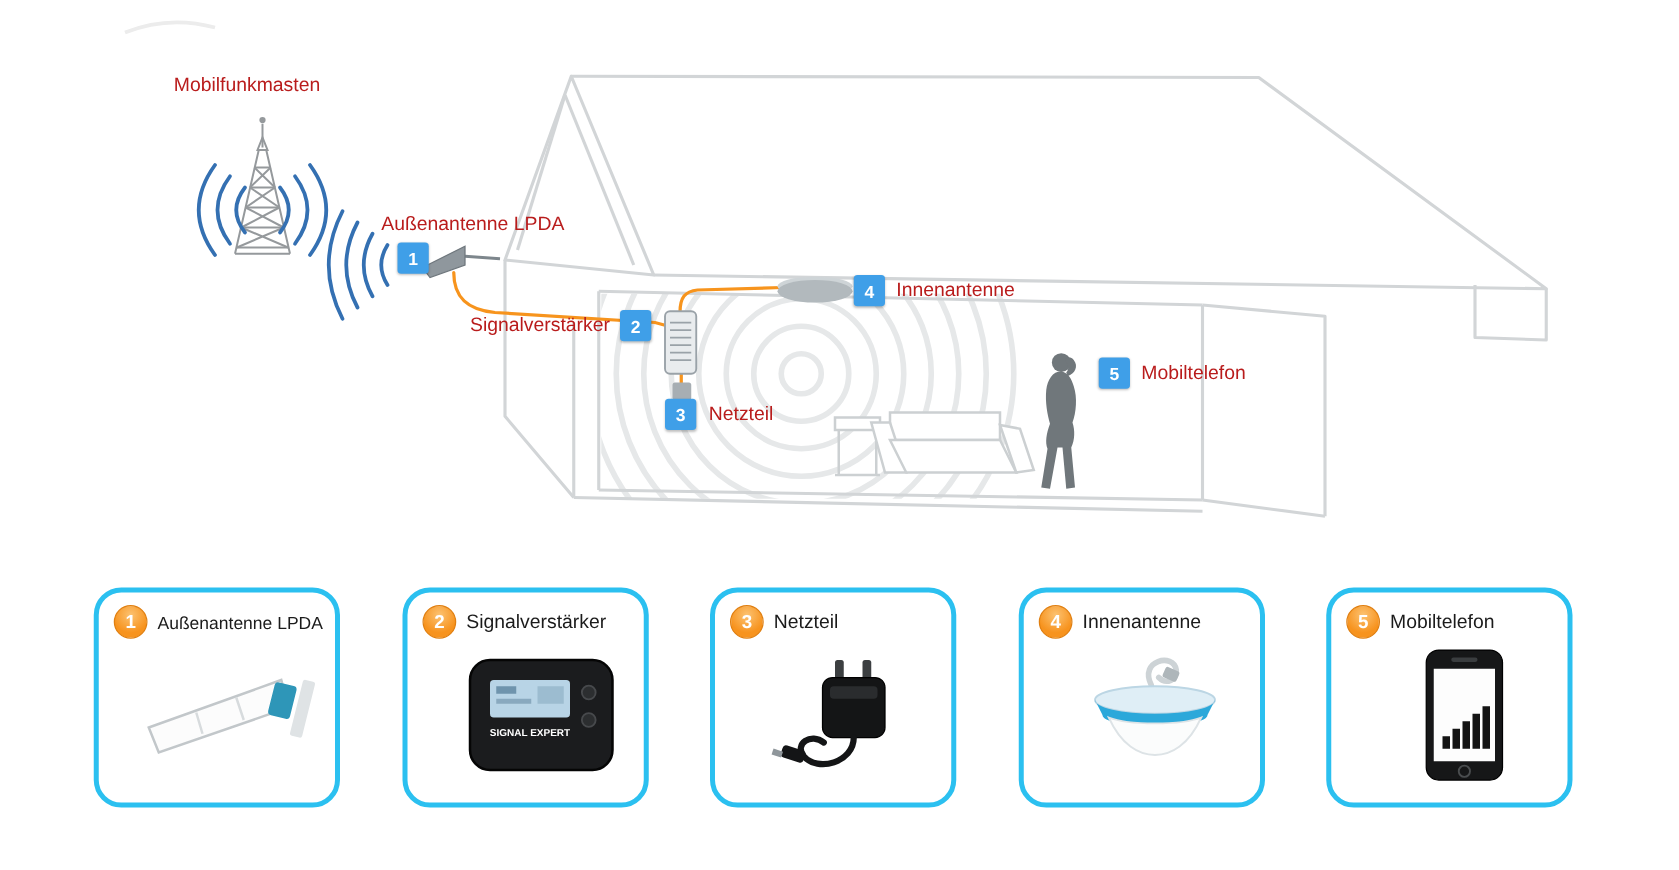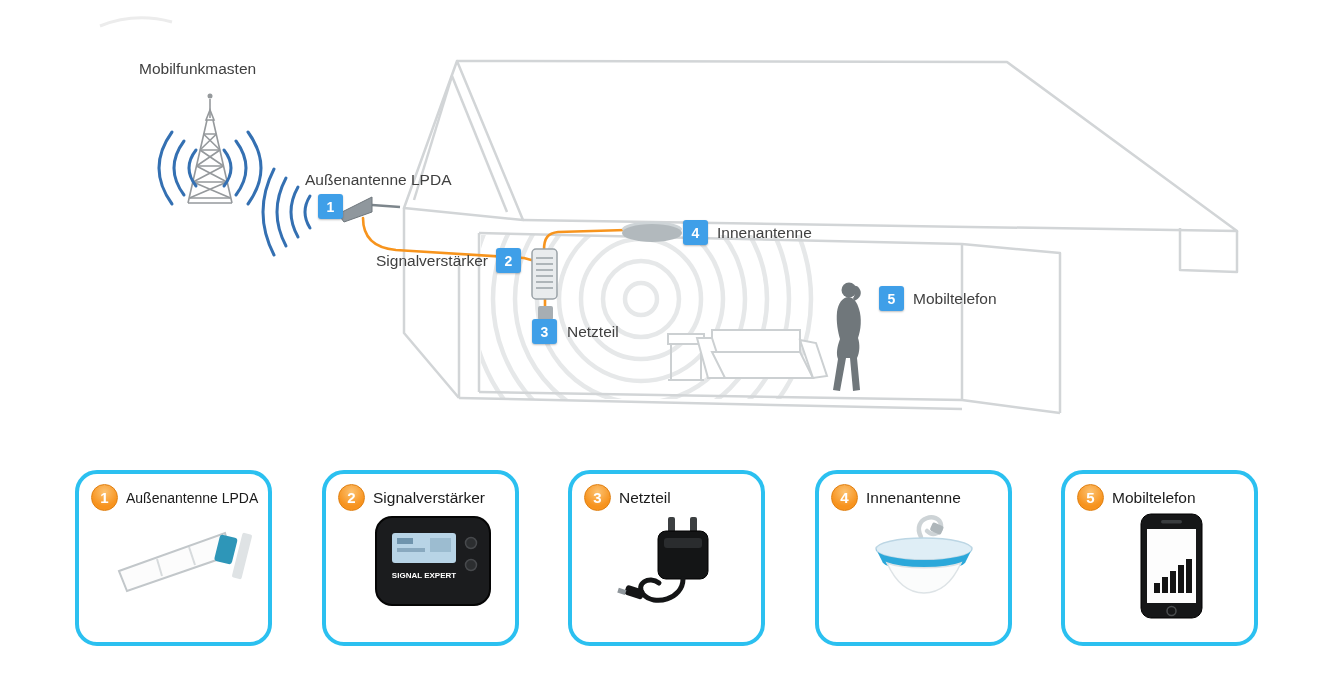--- a/index.html
+++ b/index.html
@@ -1,21 +1,21 @@
 <!DOCTYPE html>
 <html style="--callout-badge-blue: #3f9fe8; --card-border-cyan: #2bc0f0; --card-badge-orange: #f7931e; --cable-orange: #f7941d; --signal-arc-blue: #3470b2;"><head>
 <meta charset="utf-8">
 <style>
   * { box-sizing: border-box; margin: 0; padding: 0; }
   html,body { background:#fff; }
   body { font-family:"Liberation Sans", sans-serif; color:#1b1b1b; }
   .stage { position:relative; width:1343px; height:696px; background:#fff; overflow:hidden; }
   .scene { position:absolute; left:0; top:0; }
 
-  .lab { position:absolute; font-size:15.5px; color:#404040; white-space:nowrap; line-height:25px; }
+  .lab { position:absolute; font-size:15.5px; color:#b91c1c; white-space:nowrap; line-height:25px; }
   .lab.r { text-align:right; }
 
   .badge-sq {
     position:absolute; width:25px; height:25px; border-radius:3px;
     background: var(--callout-badge-blue, #3f9fe8);
     color:#fff; font-size:14px; font-weight:bold;
     display:flex; align-items:center; justify-content:center;
     box-shadow: 0 1px 2px rgba(0,0,0,.25);
   }
 
@@ -28,21 +28,21 @@
   .card-head { display:flex; align-items:center; gap:8px; padding:10px 6px 0 12px; }
   .badge-circle {
     flex:0 0 auto; width:27px; height:27px; border-radius:50%;
     background: radial-gradient(circle at 50% 28%, #fcc271 0%, var(--card-badge-orange, #f7931e) 65%);
     border:1px solid #e07f10;
     color:#fff; font-size:15px; font-weight:bold;
     display:flex; align-items:center; justify-content:center;
   }
   .card-label { font-size:15.5px; white-space:nowrap; }
   .card-label.small { font-size:14px; }
-  .card-img { height:122px; display:flex; align-items:flex-start; justify-content:center;padding-left:24px; }
+  .card-img { height:122px; display:flex; align-items:center; justify-content:center;padding-left:24px; }
 </style>
 </head>
 <body>
 
 <div class="stage">
 
   <svg class="scene" width="1343" height="460" viewBox="0 0 1343 460">
 
     <defs>
       <clipPath id="room">

